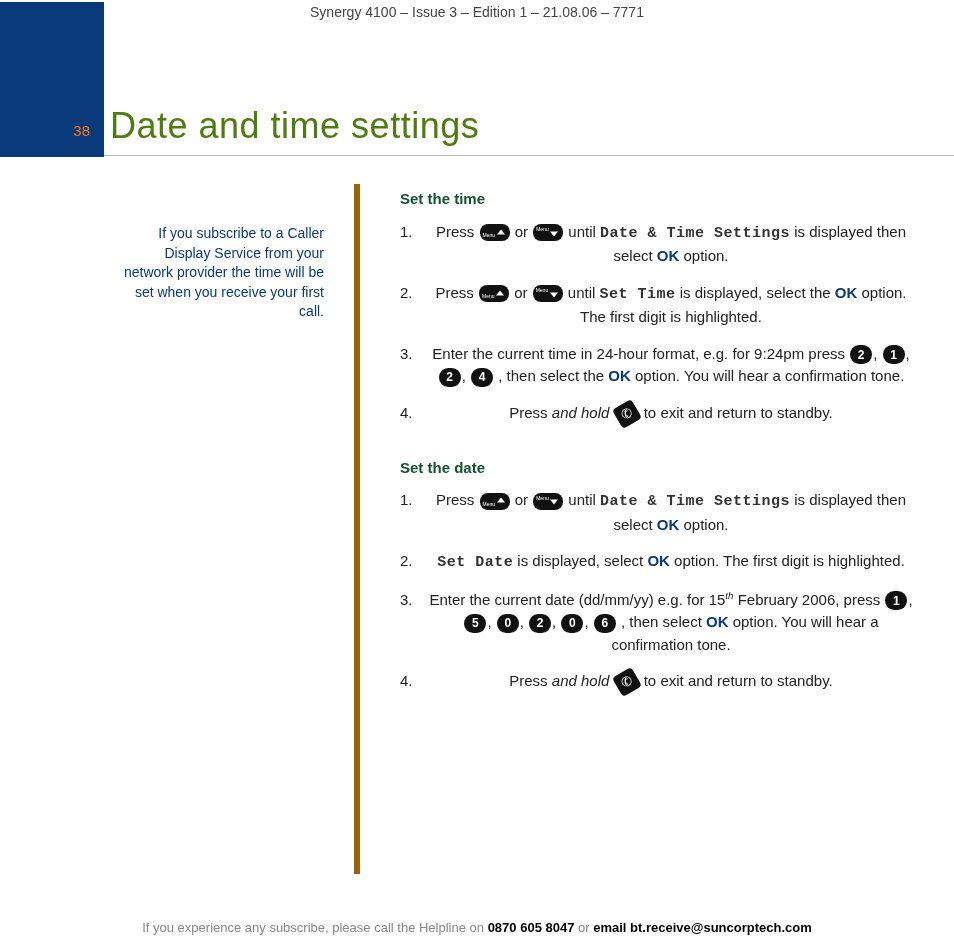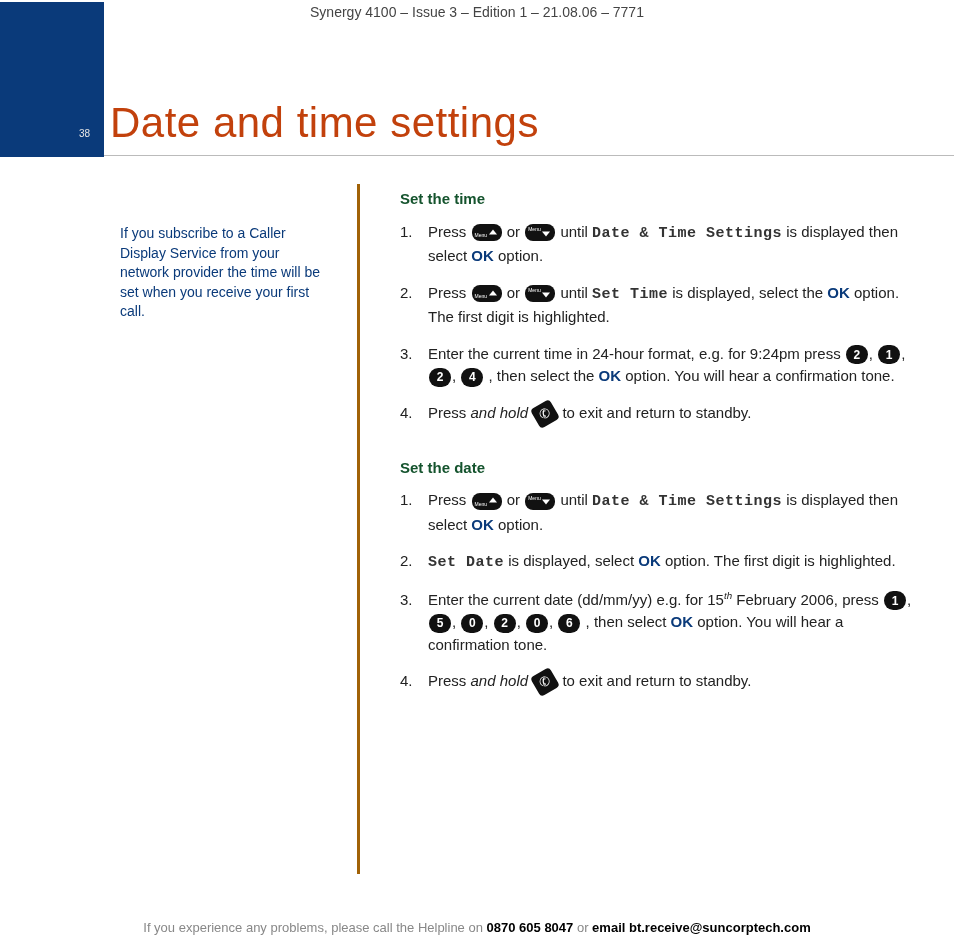--- a/index.html
+++ b/index.html
@@ -30,65 +30,67 @@
     top: -24px;
     width: 104px;
     height: 155px;
     background: #0a3a7a;
     color: #fff;
   }
   .page-num {
     position: absolute;
     bottom: 18px;
     right: 14px;
-    font-size: 10px;
-    color: #e5e5e5;
+    font-size: 15px;
+    color: #f97316;
   }
   .title {
     position: absolute;
     left: 110px;
     bottom: 8px;
-    font-size: 42px;
+    font-size: 36px;
     font-weight: 400;
-    color: #c2410c;
+    color: #4d7c0f;
     letter-spacing: 0.5px;
   }
   .content {
     display: flex;
     padding-top: 28px;
   }
   .sidebar {
     width: 360px;
     padding-left: 120px;
     padding-right: 30px;
     font-size: 14px;
     line-height: 1.4;
     color: #0a3a7a;
-    border-right: 3px solid #a16207;
+    border-right: 6px solid #a16207;
     min-height: 690px;
     padding-top: 40px;
+    text-align: right;
   }
   .main {
     flex: 1;
     padding-left: 40px;
     padding-right: 40px;
     font-size: 15px;
     line-height: 1.5;
     color: #222;
   }
   .sect-head {
     font-weight: bold;
     margin-top: 4px;
     margin-bottom: 10px;
     color: #14532d;
   }
   .sect-head.second { margin-top: 32px; }
   ol {
     list-style: none;
     counter-reset: step;
+    text-align: center;
   }
   ol li {
     counter-increment: step;
     margin-bottom: 14px;
     padding-left: 28px;
     position: relative;
   }
   ol li::before {
     content: counter(step) ".";
     position: absolute;
@@ -261,17 +263,17 @@
         <em>and hold</em>
         <span class="hang-btn">✆</span>
         <span> to exit and return to standby.</span>
       </li>
     </ol>
 
   </div>
 </div>
 
 <div class="footer">
-  <span>If you experience any problems, please call the Helpline on </span>
+  <span>If you experience any subscribe, please call the Helpline on </span>
   <b>0870 605 8047</b>
   <span> or </span>
   <b>email bt.receive@suncorptech.com</b>
 </div>
 
 </body></html>

